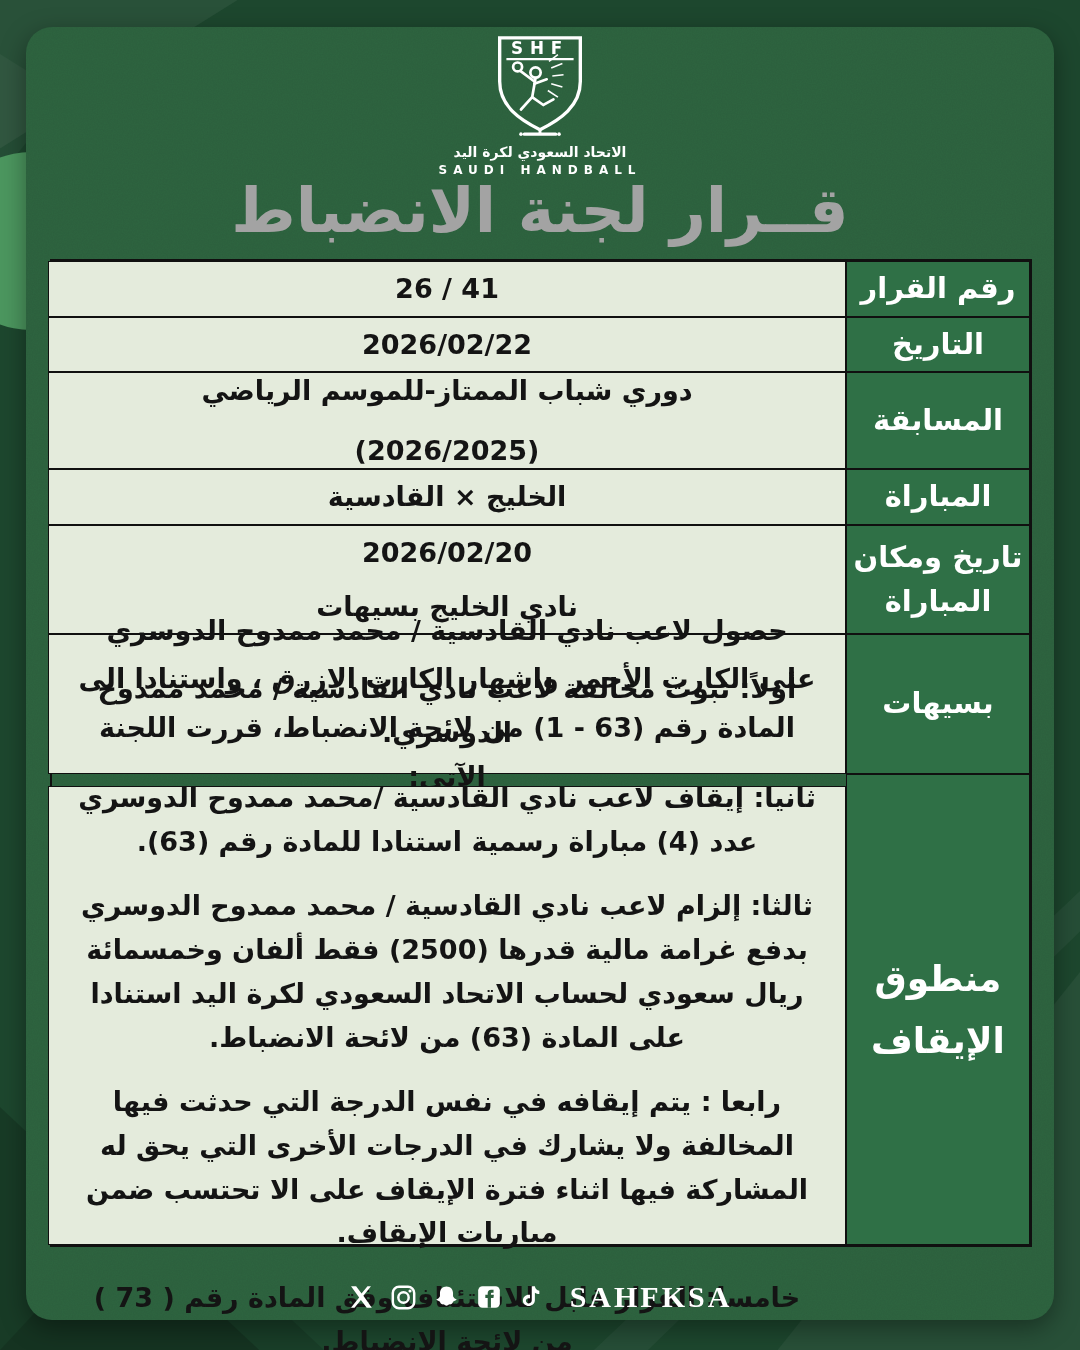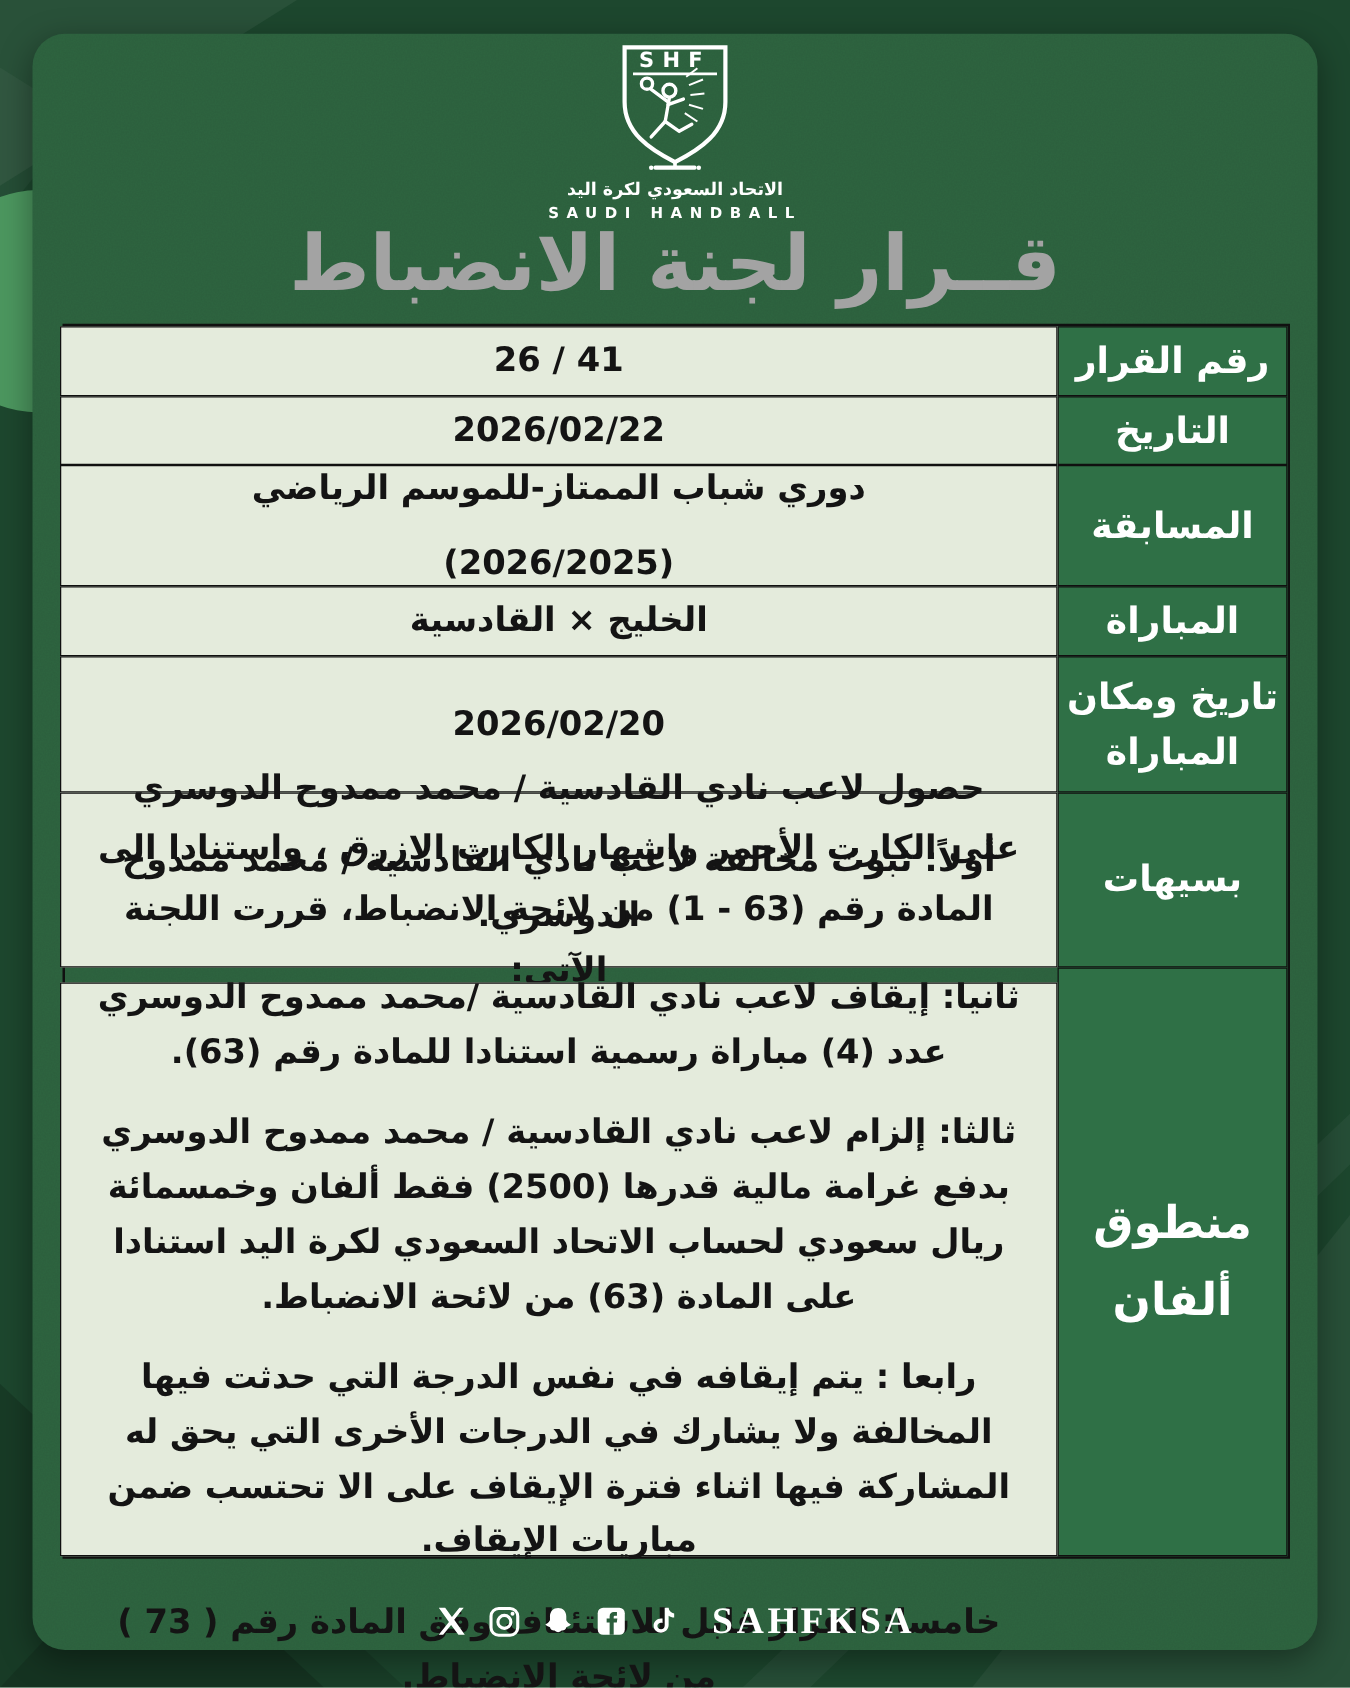--- a/index.html
+++ b/index.html
@@ -124,28 +124,29 @@
 
     <div class="th">المباراة</div>
     <div class="td">الخليج × القادسية</div>
 
     <div class="th">
       <span>تاريخ ومكان</span>
       <span>المباراة</span>
     </div>
     <div class="td">
       <span>2026/02/20</span>
+      <span class="sub2">نادي الخليج بسيهات</span>
     </div>
 
     <div class="th">بسيهات</div>
     <div class="td facts">حصول لاعب نادي القادسية / محمد ممدوح الدوسري على الكارت الأحمر واشهار الكارت الازرق ، واستنادا الى المادة رقم (63 - 1) من لائحة الانضباط، قررت اللجنة الآتي:</div>
 
     <div class="th big">
       <span>منطوق</span>
-      <span>ألفان</span>
+      <span>الإيقاف</span>
     </div>
     <div class="td verdict">
       <p>أولاً: ثبوت مخالفة لاعب نادي القادسية / محمد ممدوح الدوسري.</p>
       <p>ثانيا: إيقاف لاعب نادي القادسية /محمد ممدوح الدوسري عدد (4) مباراة رسمية استنادا للمادة رقم (63).</p>
       <p>ثالثا: إلزام لاعب نادي القادسية / محمد ممدوح الدوسري بدفع غرامة مالية قدرها (2500) فقط ألفان وخمسمائة ريال سعودي لحساب الاتحاد السعودي لكرة اليد استنادا على المادة (63) من لائحة الانضباط.</p>
       <p>رابعا : يتم إيقافه في نفس الدرجة التي حدثت فيها المخالفة ولا يشارك في الدرجات الأخرى التي يحق له المشاركة فيها اثناء فترة الإيقاف على الا تحتسب ضمن مباريات الإيقاف.</p>
       <p>خامسا: القرار قابل للاستئناف وفق المادة رقم ( 73 ) من لائحة الانضباط.</p>
     </div>
 
   </div>

